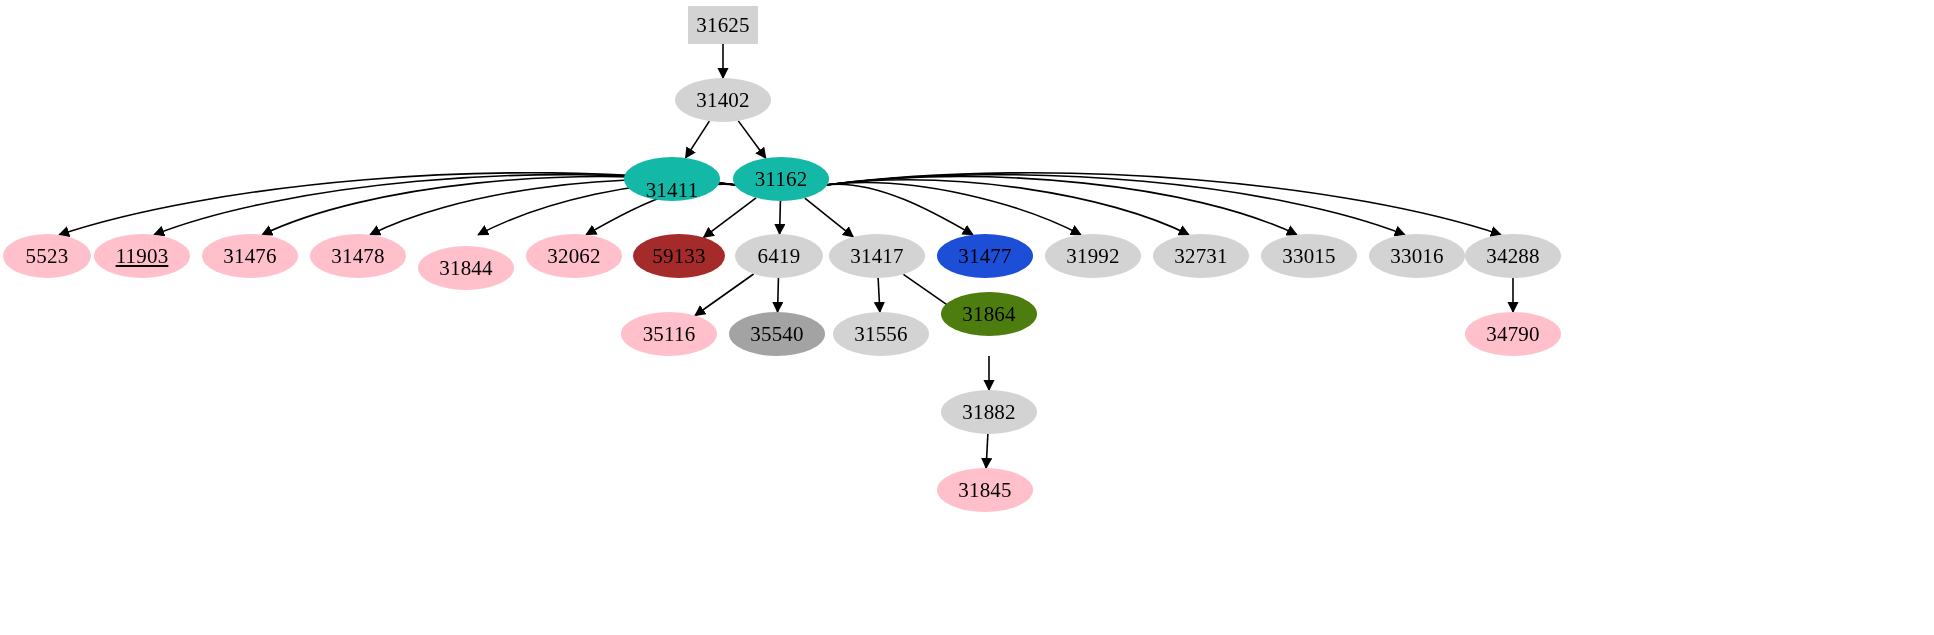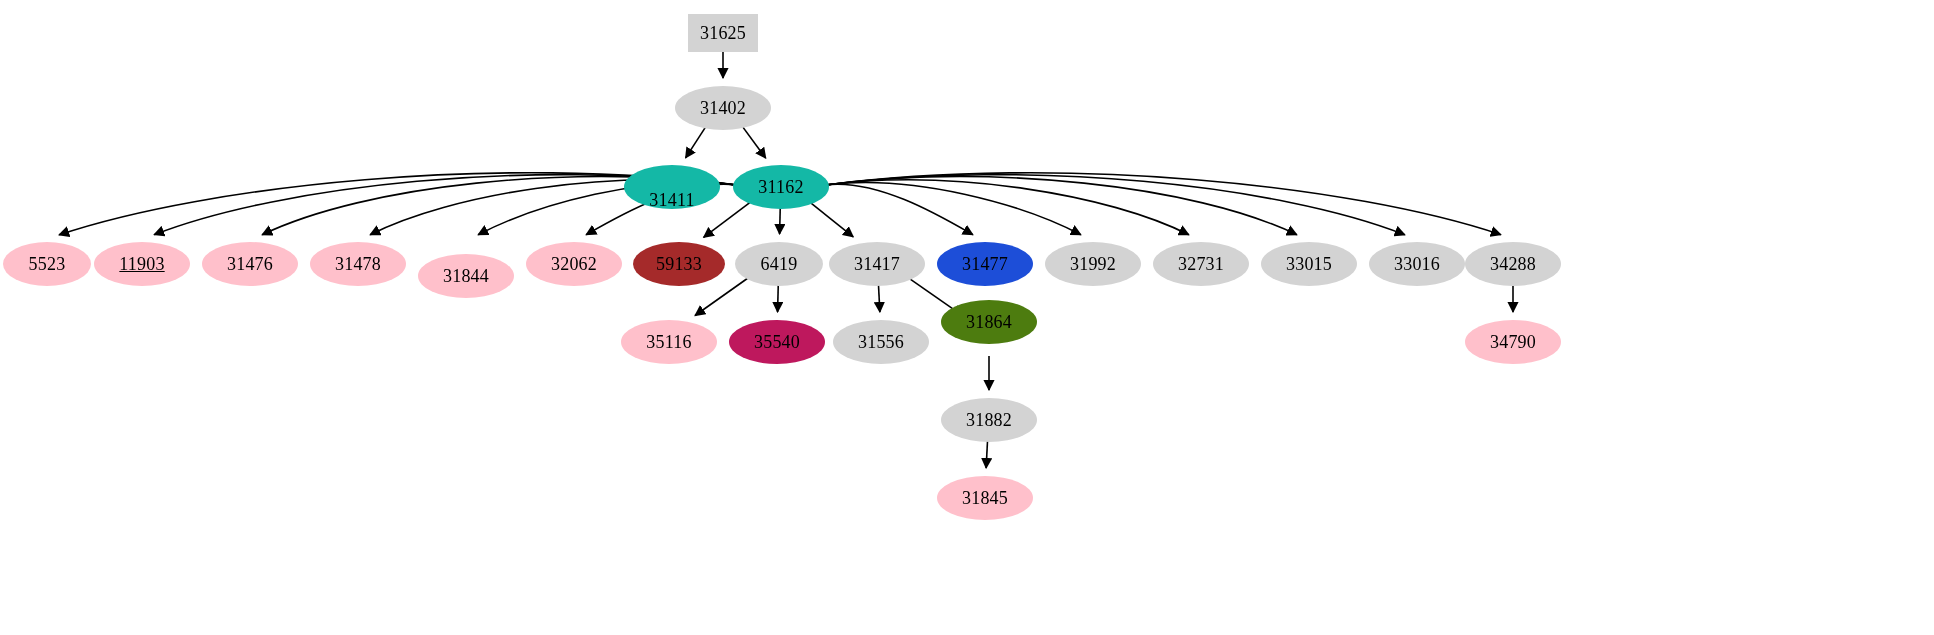--- a/index.html
+++ b/index.html
@@ -31,26 +31,25 @@
     height: 635px;
   }
   .node {
     position: absolute;
     display: flex;
     align-items: center;
     justify-content: center;
     box-sizing: border-box;
     transform: translate(-50%, -50%);
     color: #000000;
-    font-size: 18px;
+    font-size: 21px;
     line-height: 1;
     letter-spacing: 0.2px;
     white-space: nowrap;
     user-select: none;
-    margin-top: 8px;
   }
   .node.ellipse {
     border-radius: 50%;
   }
   .node.box {
     border-radius: 0;
   }
   .node-label {
     display: block;
     pointer-events: none;
@@ -148,21 +147,21 @@
       </div>
       <div class="node ellipse" style="left: 1417px; top: 256px; width: 96px; height: 44px; background: rgb(211, 211, 211);">
         <span class="node-label">33016</span>
       </div>
       <div class="node ellipse" style="left: 1513px; top: 256px; width: 96px; height: 44px; background: rgb(211, 211, 211);">
         <span class="node-label">34288</span>
       </div>
       <div class="node ellipse" style="left: 669px; top: 334px; width: 96px; height: 44px; background: rgb(255, 192, 203);">
         <span class="node-label">35116</span>
       </div>
-      <div class="node ellipse" style="left: 777px; top: 334px; width: 96px; height: 44px; background: #be185d;">
+      <div class="node ellipse" style="left: 777px; top: 334px; width: 96px; height: 44px; background: #a3a3a3;">
         <span class="node-label">35540</span>
       </div>
       <div class="node ellipse" style="left: 881px; top: 334px; width: 96px; height: 44px; background: rgb(211, 211, 211);">
         <span class="node-label">31556</span>
       </div>
       <div class="node ellipse" style="left: 989px; top: 314px; width: 96px; height: 44px; background: #4d7c0f; font-family: Liberation Serif, serif;">
         <span class="node-label">31864</span>
       </div>
       <div class="node ellipse" style="left: 989px; top: 412px; width: 96px; height: 44px; background: rgb(211, 211, 211);">
         <span class="node-label">31882</span>

